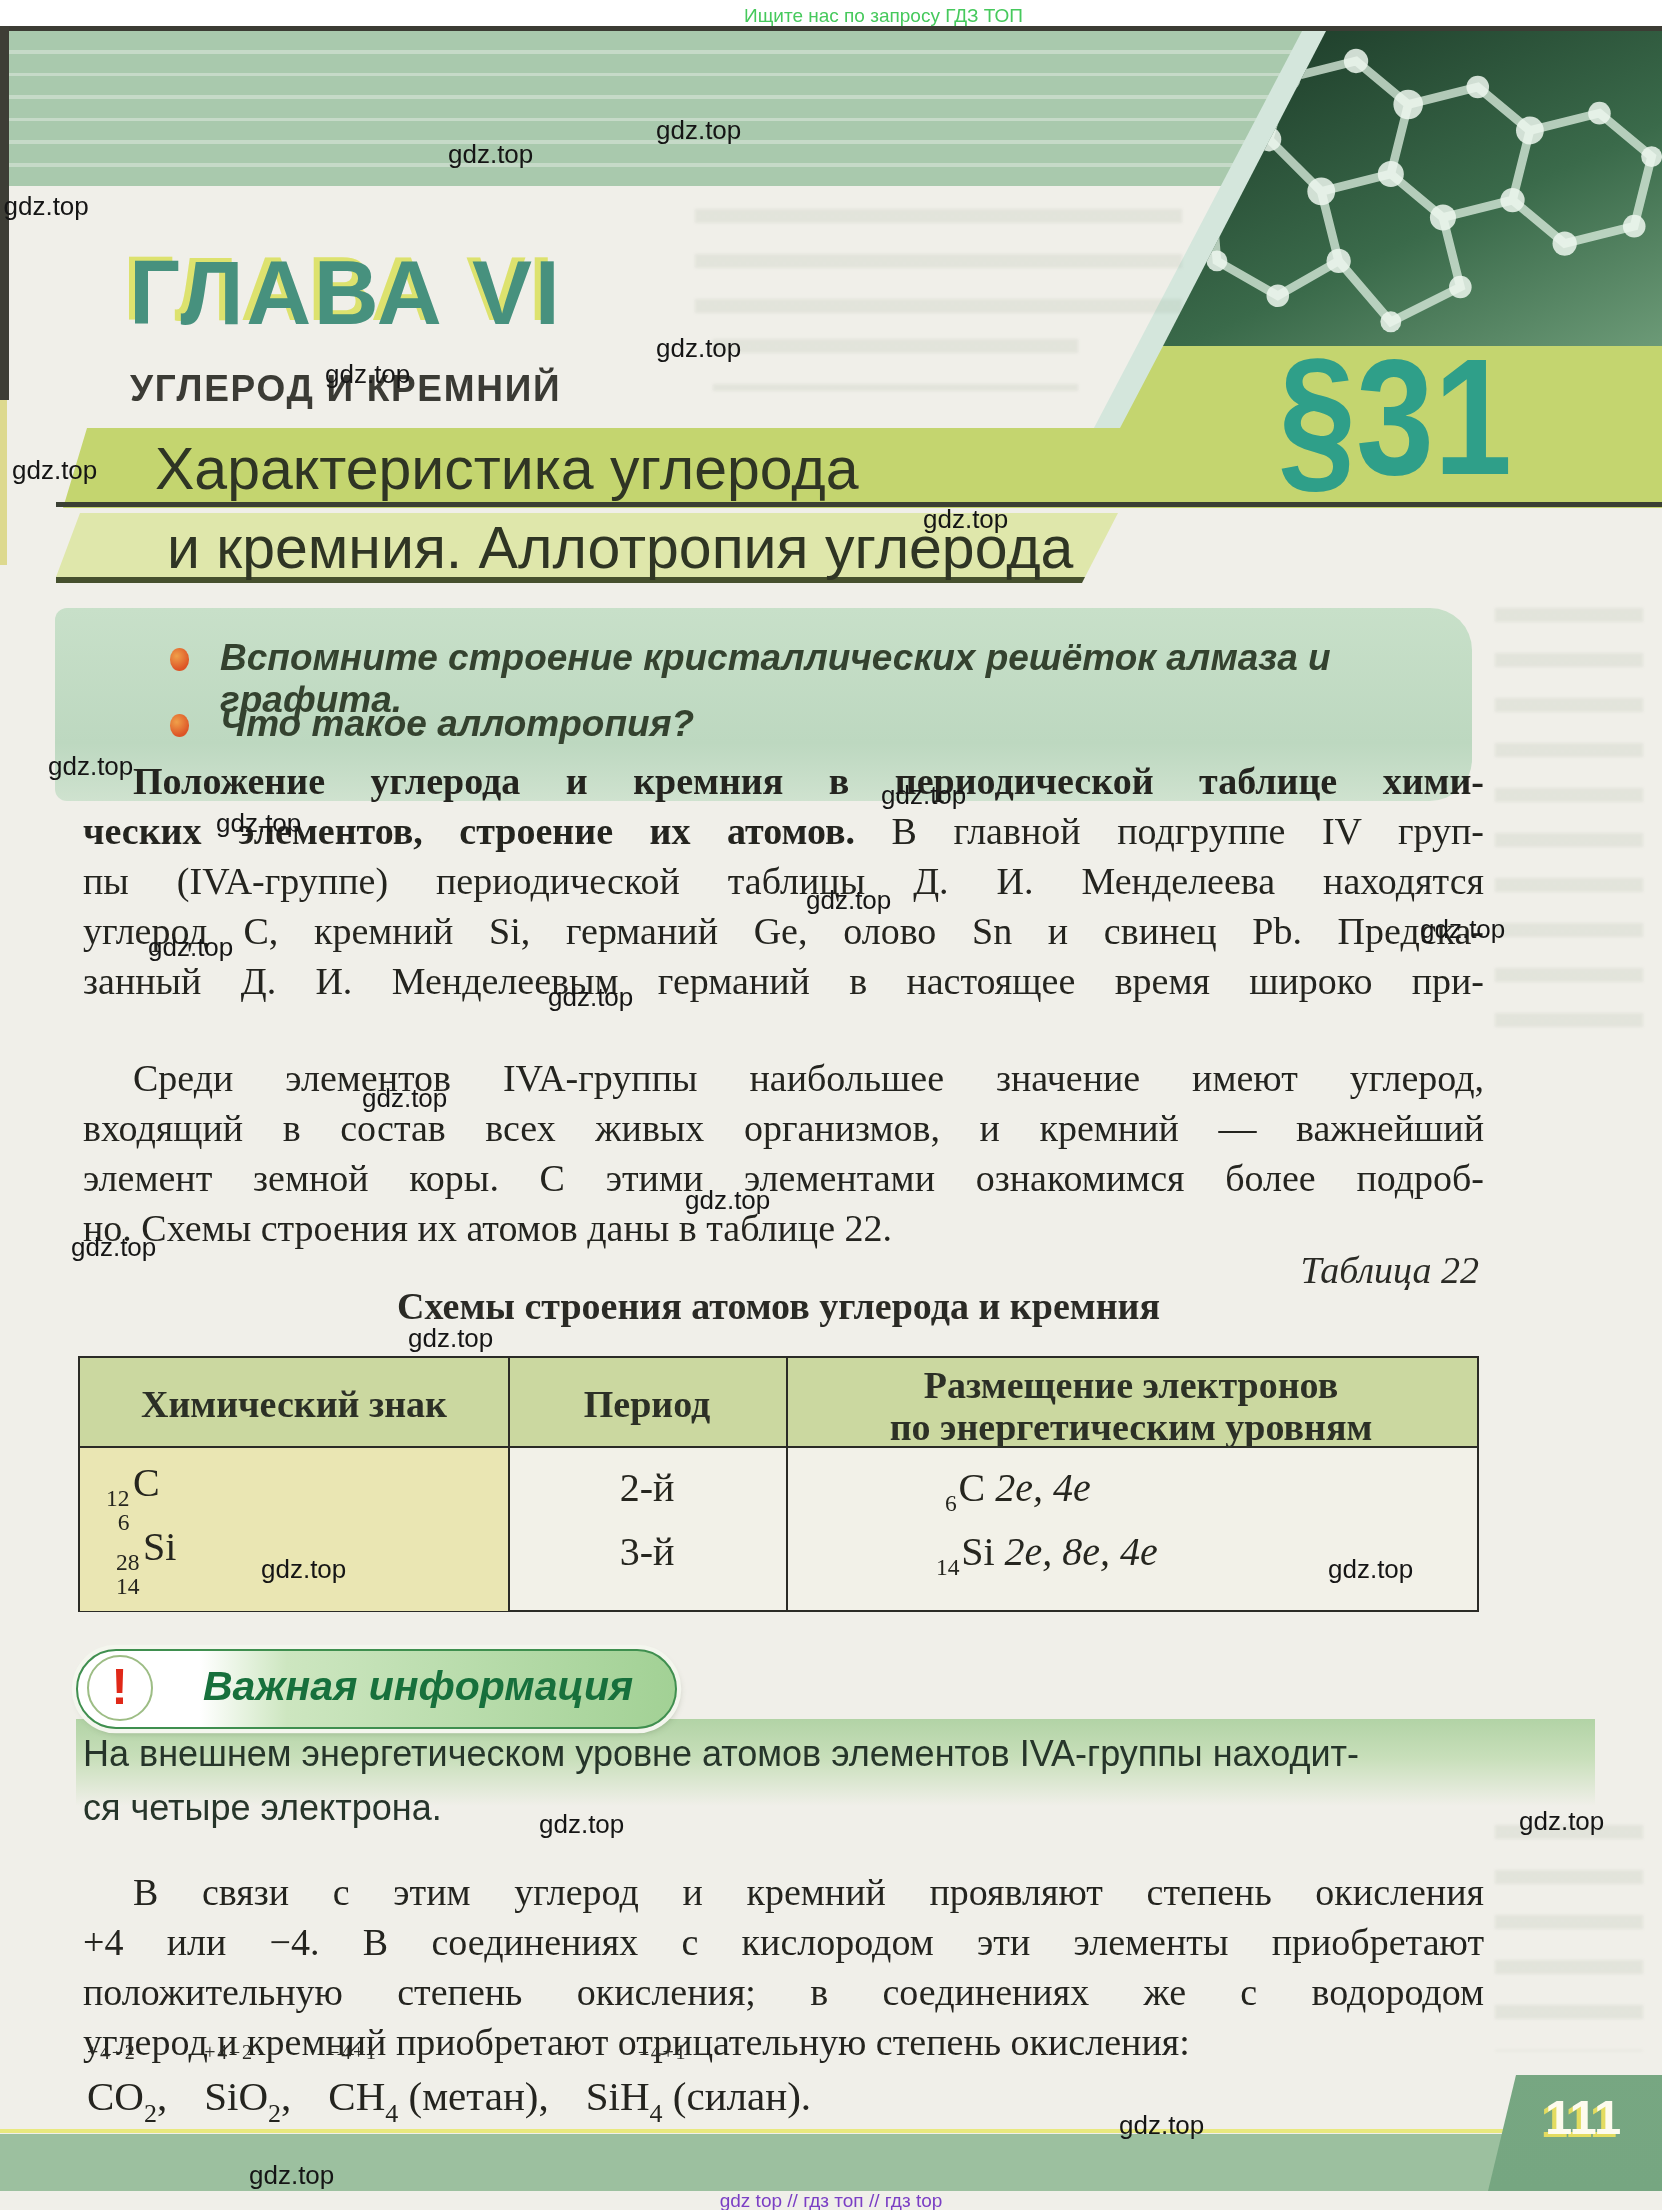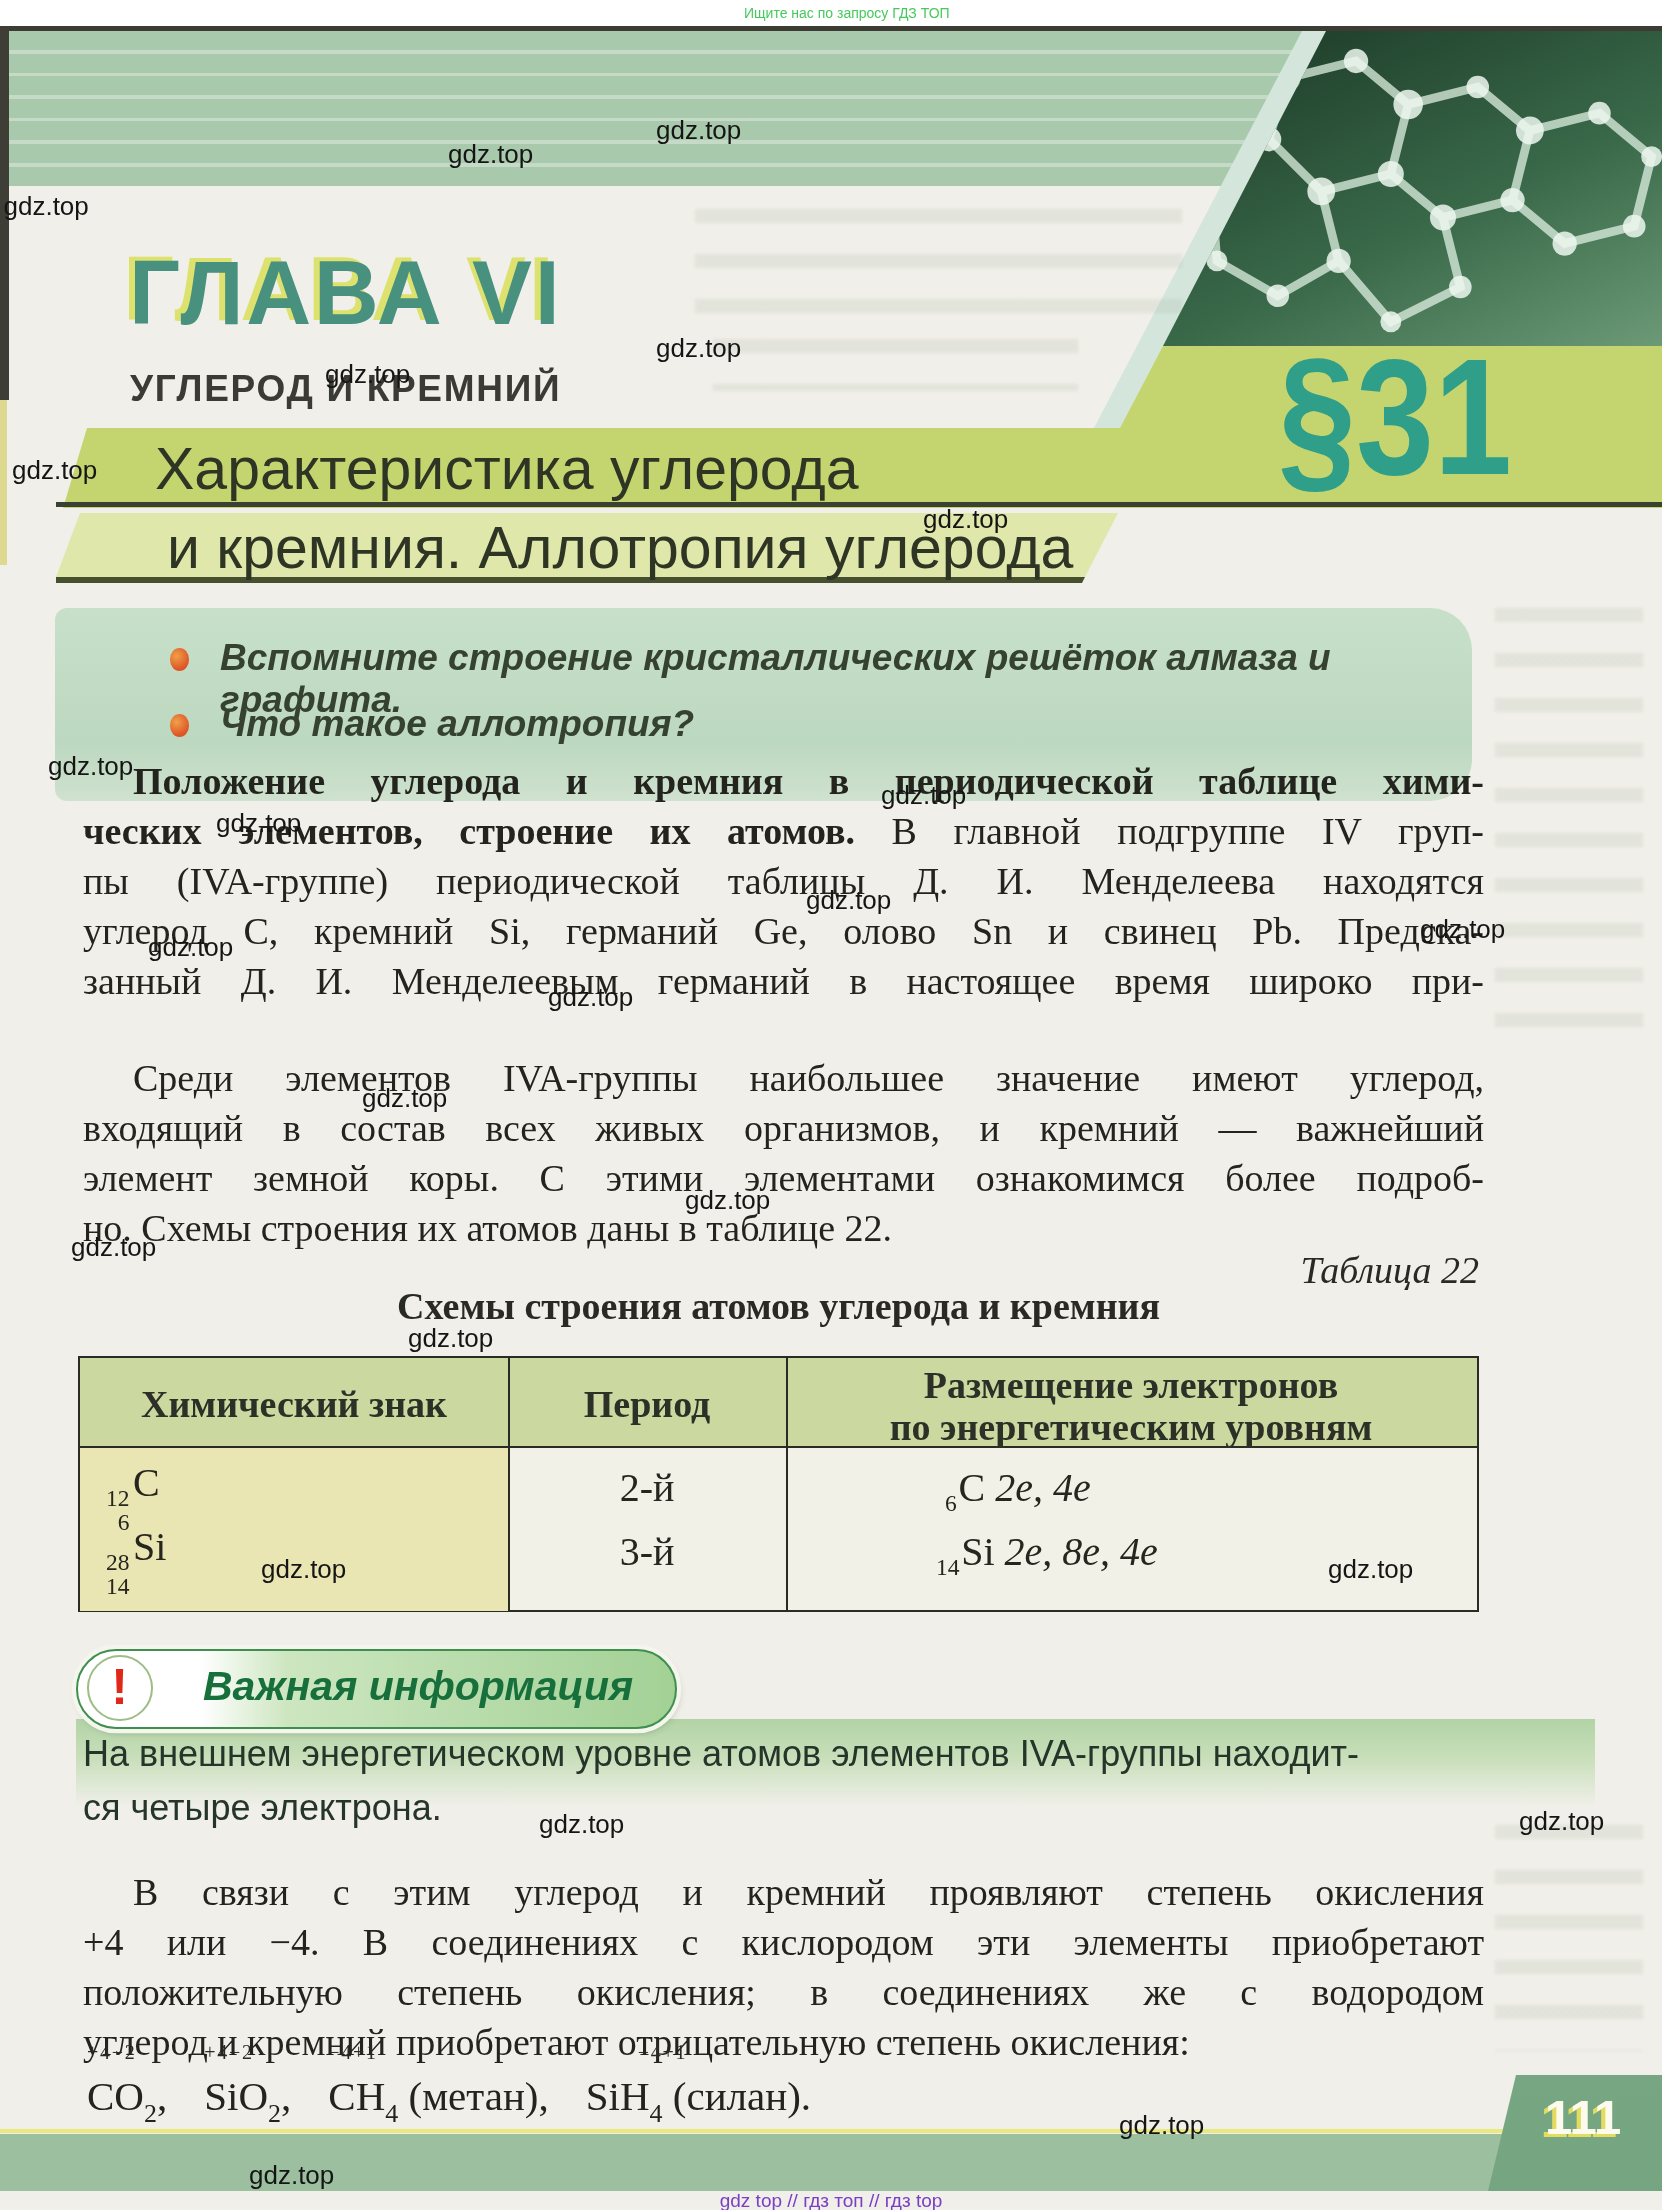--- a/index.html
+++ b/index.html
@@ -2,21 +2,21 @@
 <html style="font-size:14px"><head>
 <meta charset="utf-8">
 <style>
   html,body{margin:0;padding:0;background:#888;}
   .page{position:relative;width:1662px;height:2210px;background:#f0efe9;overflow:hidden;
         font-family:"Liberation Serif", serif;color:#24241f;}
   .abs{position:absolute;}
 
   
   .top-white{left:0;top:0;width:1662px;height:26px;background:#ffffff;}
-  .top-notice{left:744px;top:5.2px;font-family:"Liberation Sans",sans-serif;font-size:14px;color:#46c95c;}
+  .top-notice{left:744px;top:5.2px;font-family:"Liberation Sans",sans-serif;font-size:19px;color:#46c95c;}
   .band-edge{left:0;top:26px;width:1662px;height:5.2px;background:#3c3c34;}
   .stripes{left:0;top:31px;width:1662px;height:155px;
      background:repeating-linear-gradient(180deg,#a9c9ad 0 19px,#c6dac8 19px 22.6px);}
   .spine-dark{left:0;top:26px;width:8.7px;height:374px;background:#3e3e36;}
   .spine-yellow{left:0;top:400px;width:7px;height:165px;background:#ddd98e;}
 
   
   .mol-strip{left:0;top:0;width:1662px;height:582px;
      clip-path:polygon(1302px 31px,1335px 31px,1085px 508px,1052px 508px);
      background:#d4e6dc;}
@@ -213,21 +213,21 @@
     <div class="th" style="left:707px;top:5.2px;width:688px;font-family:Liberation Serif, serif;">Размещение электронов</div>
     <div class="th" style="left:707px;top:47px;width:688px;">по энергетическим уровням</div>
 
     <div class="cell" style="left:26px;top:101px;"><span class="stack">
           <span>12</span>
           <span>6</span>
         </span><span>C</span></div>
     <div class="cell" style="left:429px;top:106px;width:276px;text-align:center;">2-й</div>
     <div class="cell" style="left:865px;top:106px;"><span class="presub">6</span><span>C</span>&nbsp;<span class="eitalic">2e, 4e</span></div>
 
-    <div class="cell" style="left:26px;top:165px;"><span class="stack">
+    <div class="cell" style="left:36px;top:165px;"><span class="stack">
           <span>28</span>
           <span>14</span>
         </span><span>Si</span></div>
     <div class="cell" style="left:429px;top:170px;width:276px;text-align:center;">3-й</div>
     <div class="cell" style="left:856px;top:170px;"><span class="presub">14</span><span>Si</span>&nbsp;<span class="eitalic">2e, 8e, 4e</span></div>
   </div>
 
   <div class="abs info-band"></div>
   <div class="abs callout">
     <div class="excl-circle">!</div>

